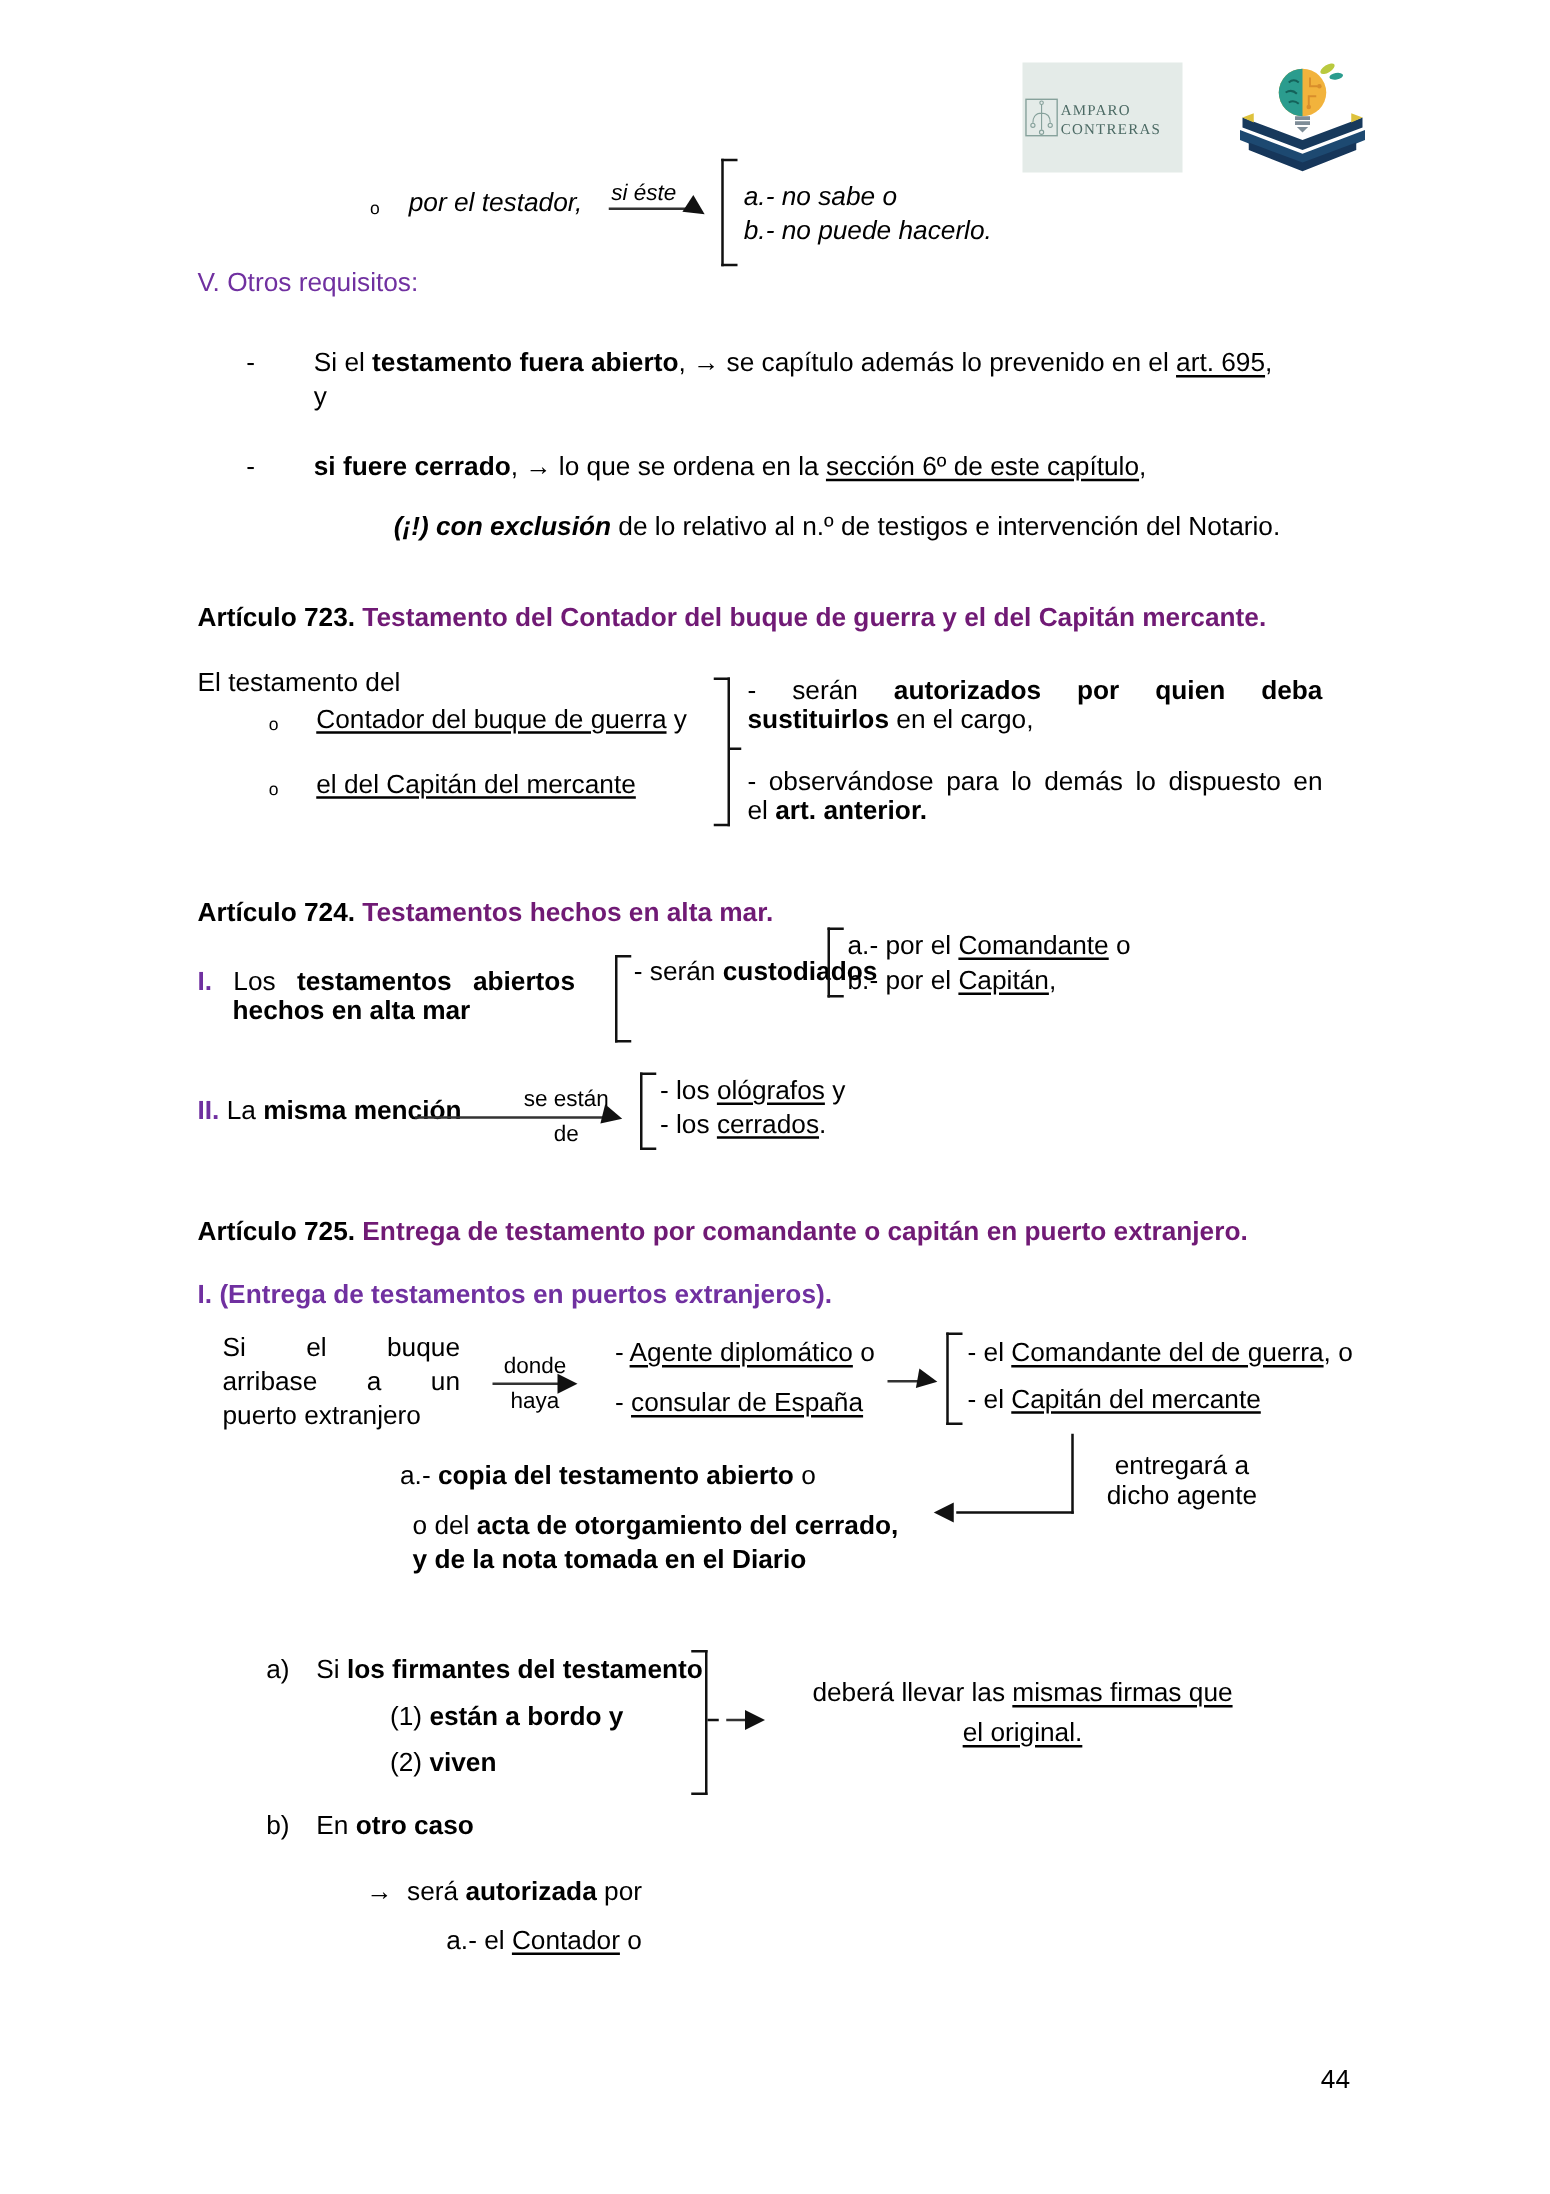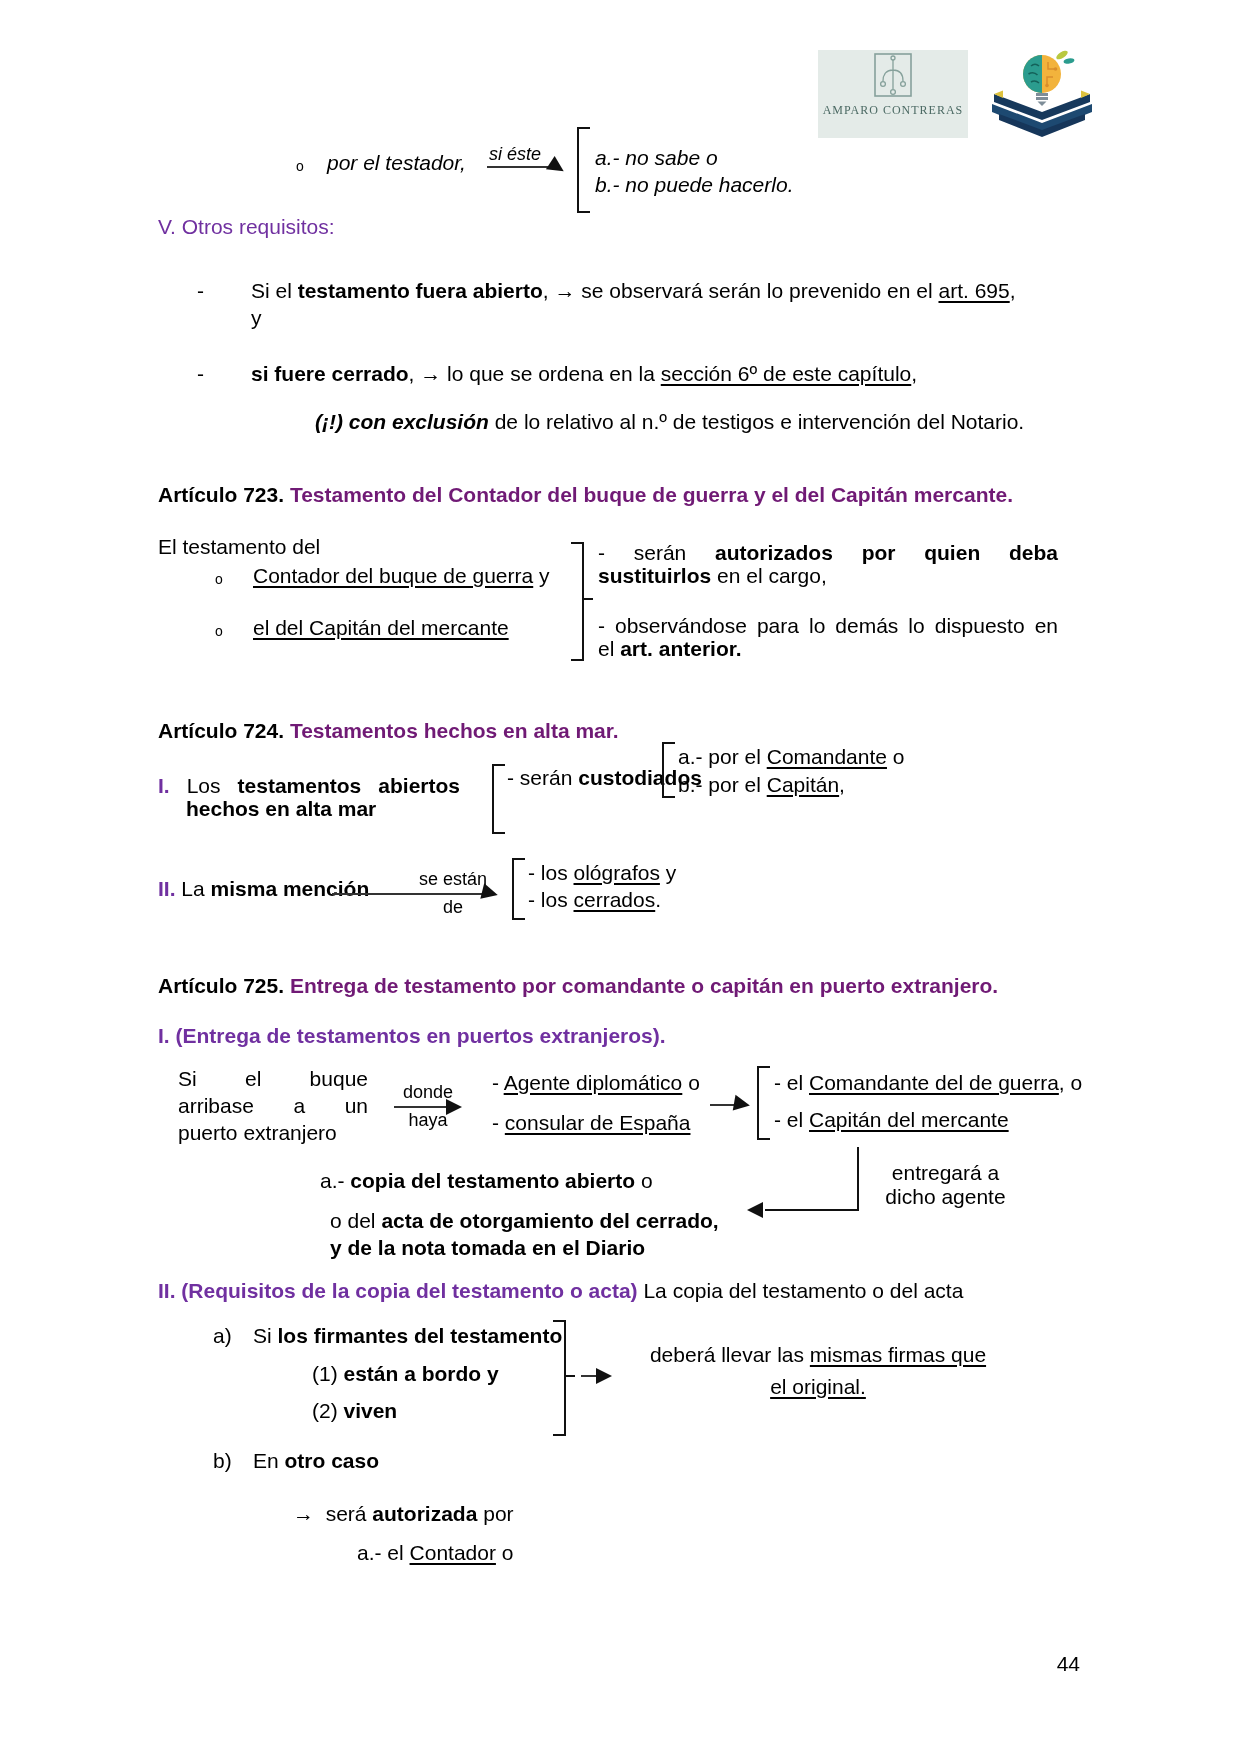--- a/index.html
+++ b/index.html
@@ -14,22 +14,22 @@
   .jt{white-space:normal;text-align:justify;text-align-last:justify;}
   .ctr{white-space:normal;text-align:center;}
   .sm{font-size:14px;}
   .lbl{font-size:18px;}
   .brkL{position:absolute;border-left:2px solid #111;border-top:2px solid #111;border-bottom:2px solid #111;width:11px;}
   .brkR{position:absolute;border-right:2px solid #111;border-top:2px solid #111;border-bottom:2px solid #111;width:11px;}
   .hl{position:absolute;height:2px;background:#333;}
   .ah{position:absolute;width:0;height:0;border-top:8px solid transparent;border-bottom:8px solid transparent;border-left:16px solid #111;}
   .ahl{position:absolute;width:0;height:0;border-top:8px solid transparent;border-bottom:8px solid transparent;border-right:16px solid #111;}
   .Lconn{position:absolute;border-right:2px solid #111;border-bottom:2px solid #111;}
-  .amparo-box{position:absolute;left:818px;top:50px;width:150px;height:88px;background:#e4ebe8;
-              display:flex;flex-direction:column;align-items:center;justify-content:flex-start;}
+  .amparo-box{position:absolute;left:818px;top:50px;width:128px;height:88px;background:#e4ebe8;
+              display:flex;flex-direction:row;align-items:center;justify-content:flex-start;}
   .amparo-text{font-family:"Liberation Serif",serif;font-size:12px;letter-spacing:1px;color:#4c6a64;margin-top:3px;}
   .pgnum{font-size:21px;}
 </style>
 </head>
 <body>
 
 <div id="page">
 
   <div class="amparo-box">
     <svg width="44" height="50" viewBox="0 0 44 50">
@@ -67,21 +67,21 @@
   <div class="t i lbl" style="left:489px;top:141px">si éste</div>
   <div class="hl" style="left:487px;top:166px;width:68px"></div>
   <div class="ah" style="left:549px;top:159px;transform:rotate(33deg)"></div>
   <div class="brkL" style="left:577px;top:127px;height:82px"></div>
   <div class="t i" style="left:595px;top:144px">a.- no sabe o</div>
   <div class="t i" style="left:595px;top:171px">b.- no puede hacerlo.</div>
 
   <div class="t purple" style="left:158px;top:213px">V. Otros requisitos:</div>
 
   <div class="t" style="left:197px;top:277px">-</div>
-  <div class="t" style="left:251px;top:277px"><span>Si el </span><span class="b">testamento fuera abierto</span><span>, </span><span>→</span><span> se observará serán lo prevenido en el </span><span class="u">art. 695</span><span>,</span></div>
+  <div class="t" style="left:251px;top:277px"><span>Si el </span><span class="b">testamento fuera abierto</span><span>, </span><span>→</span><span> se capítulo además lo prevenido en el </span><span class="u">art. 695</span><span>,</span></div>
   <div class="t" style="left:251px;top:304px">y</div>
 
   <div class="t" style="left:197px;top:360px">-</div>
   <div class="t" style="left:251px;top:360px"><span class="b">si fuere cerrado</span><span>, </span><span>→</span><span> lo que se ordena en la </span><span class="u">sección 6º de este capítulo</span><span>,</span></div>
 
   <div class="t" style="left:315px;top:408px"><span class="b i">(¡!) con exclusión</span><span> de lo relativo al n.º de testigos e intervención del Notario.</span></div>
 
   <div class="t b" style="left:158px;top:481px"><span>Artículo 723. </span><span class="blue">Testamento del Contador del buque de guerra y el del Capitán mercante.</span></div>
   <div class="t" style="left:158px;top:533px">El testamento del</div>
 
@@ -142,21 +142,20 @@
   <div class="t" style="left:774px;top:1106px"><span>- el </span><span class="u">Capitán del mercante</span></div>
 
   <div class="Lconn" style="left:765px;top:1147px;width:92px;height:62px"></div>
   <div class="ahl" style="left:747px;top:1202px"></div>
   <div class="t ctr" style="left:858px;top:1161px;width:175px;line-height:24px"><span>entregará a</span><br><span>dicho agente</span></div>
 
   <div class="t" style="left:320px;top:1167px"><span>a.- </span><span class="b">copia del testamento abierto</span><span> o</span></div>
   <div class="t" style="left:330px;top:1207px"><span>o del </span><span class="b">acta de otorgamiento del cerrado,</span></div>
   <div class="t b" style="left:330px;top:1234px">y de la nota tomada en el Diario</div>
 
-  <div class="t" style="left:158px;top:1277px"><span class="purple b">II. (Requisitos de la copia del testamento o acta)</span><span> La copia del testamento o del acta</span></div>
 
   <div class="t" style="left:213px;top:1322px">a)</div>
   <div class="t" style="left:253px;top:1322px"><span>Si </span><span class="b">los firmantes del testamento</span></div>
   <div class="t" style="left:312px;top:1360px"><span>(1) </span><span class="b">están a bordo y</span></div>
   <div class="t" style="left:312px;top:1397px"><span>(2) </span><span class="b">viven</span></div>
 
   <div class="brkR" style="left:553px;top:1320px;height:112px"></div>
   <div class="hl" style="left:566px;top:1375px;width:9px;background:#111"></div>
   <div class="hl" style="left:581px;top:1375px;width:18px"></div>
   <div class="ah" style="left:596px;top:1368px"></div>

